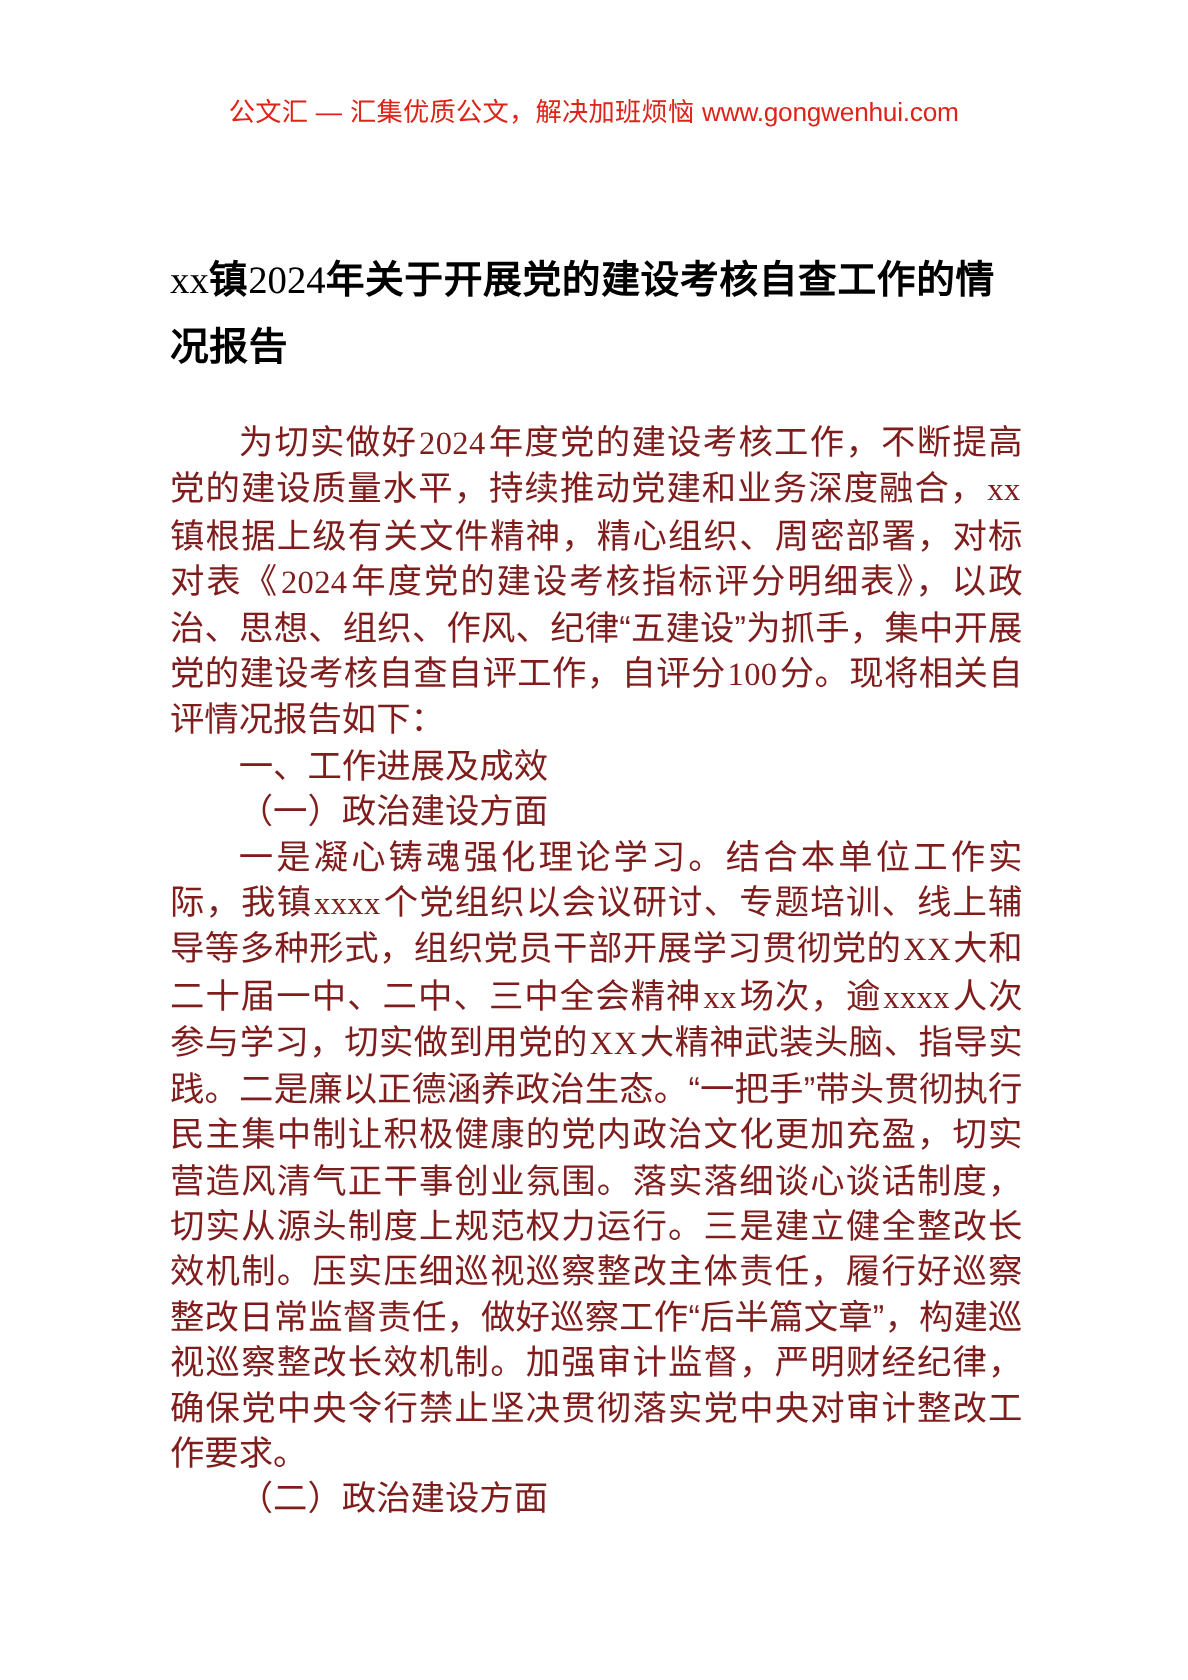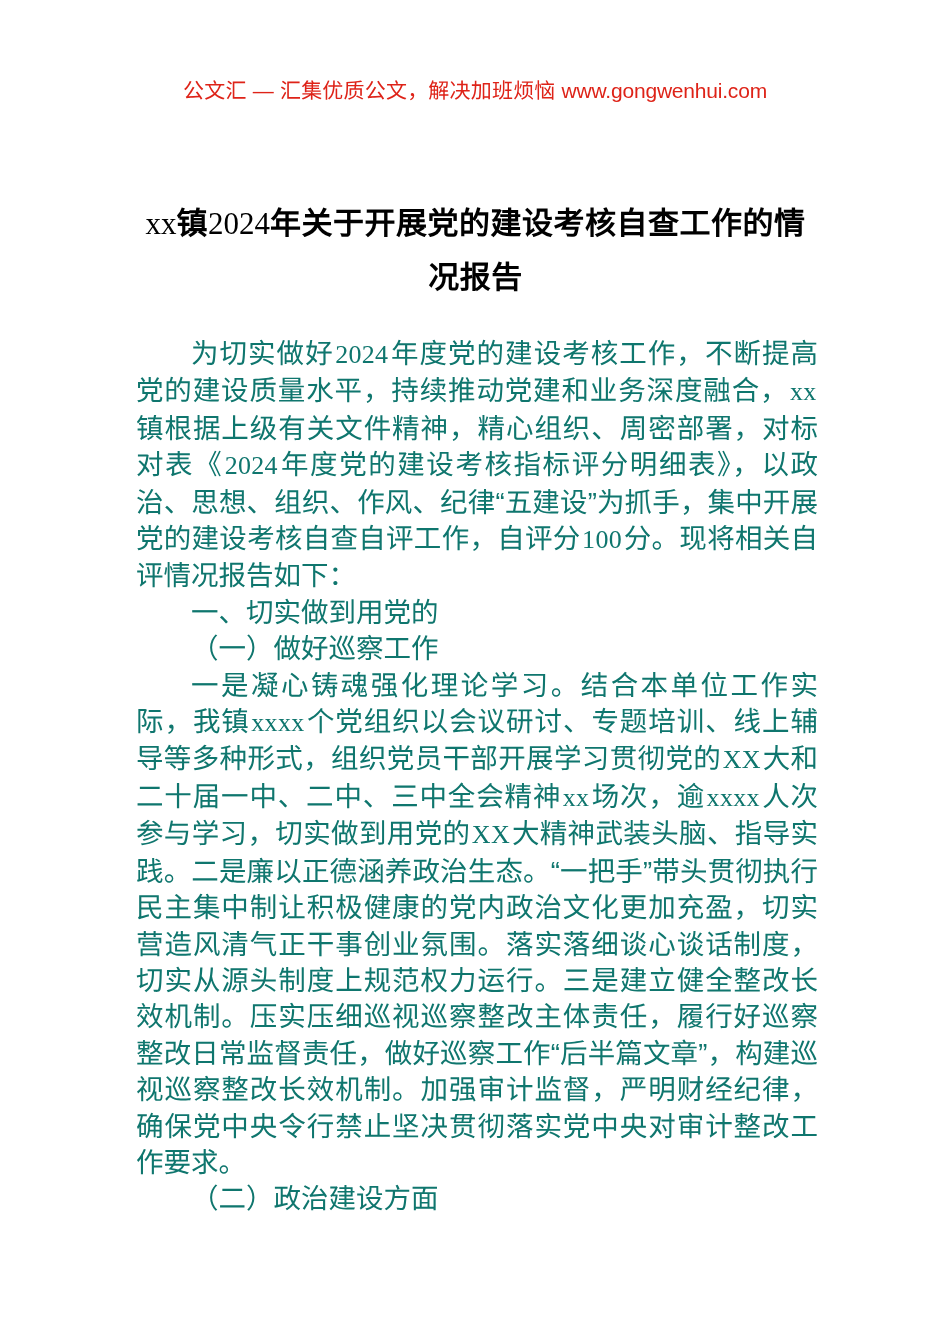--- a/index.html
+++ b/index.html
@@ -44,21 +44,20 @@
     font-family: "Liberation Sans", "DejaVu Sans", sans-serif;
     letter-spacing: -0.2px;
   }
 
   
   .doc-title {
     position: absolute;
     top: 176px;
     left: 136px;
     width: 679px;
-    text-align: center;
     font-family: "Liberation Sans", "DejaVu Sans", sans-serif;
     font-size: 31px;
     font-weight: 600;
     line-height: 54px;
     letter-spacing: 0.5px;
     color: #000000;
   }
   .doc-title .lat {
     font-family: "Liberation Serif", "DejaVu Serif", serif;
     font-weight: 500;
@@ -74,21 +73,21 @@
   }
   .para {
     margin: 0;
     font-family: "Liberation Sans", "DejaVu Sans", sans-serif;
     font-size: 27.5px;
     line-height: 36.4px;
     text-align: justify;
     text-align-last: left;
     text-justify: inter-ideograph;
     letter-spacing: 0px;
-    color: #0f766e;
+    color: #7f1d1d;
     word-break: break-all;
   }
   .para.indent {
     text-indent: 2em;
   }
   .para .lat {
     font-family: "Liberation Serif", "DejaVu Serif", serif;
     font-size: 26px;
     letter-spacing: 0.3px;
     padding: 0 1.5px;
@@ -101,19 +100,19 @@
 <div class="page">
 
   <div class="watermark">
     <span>公文汇</span><span>&nbsp;</span><span>—</span><span>&nbsp;</span><span>汇集优质公文，解决加班烦恼</span><span>&nbsp;</span><span class="wm-url">www.gongwenhui.com</span>
   </div>
 
   <h1 class="doc-title"><span class="lat">xx</span><span>镇</span><span class="lat">2024</span><span>年关于开展党的建设考核自查工作的情况报告</span></h1>
 
   <div class="doc-body">
       <p class="para indent"><span>为切实做好</span><span class="lat nbr">2024</span><span>年度党的建设考核工作，不断提高党的建设质量水平，持续推动党建和业务深度融合，</span><span class="lat nbr">xx</span><span>镇根据上级有关文件精神，精心组织、周密部署，对标对表《</span><span class="lat nbr">2024</span><span>年度党的建设考核指标评分明细表》，以政治、思想、组织、作风、纪律“五建设”为抓手，集中开展党的建设考核自查自评工作，自评分</span><span class="lat nbr">100</span><span>分。现将相关自评情况报告如下：</span></p>
-      <p class="para indent"><span>一、切实做到用党的</span></p>
-      <p class="para indent"><span>（一）做好巡察工作</span></p>
+      <p class="para indent"><span>一、工作进展及成效</span></p>
+      <p class="para indent"><span>（一）政治建设方面</span></p>
       <p class="para indent"><span>一是凝心铸魂强化理论学习。结合本单位工作实际，我镇</span><span class="lat nbr">xxxx</span><span>个党组织以会议研讨、专题培训、线上辅导等多种形式，组织党员干部开展学习贯彻党的</span><span class="lat nbr">XX</span><span>大和二十届一中、二中、三中全会精神</span><span class="lat nbr">xx</span><span>场次，逾</span><span class="lat nbr">xxxx</span><span>人次参与学习，切实做到用党的</span><span class="lat nbr">XX</span><span>大精神武装头脑、指导实践。二是廉以正德涵养政治生态。“一把手”带头贯彻执行民主集中制让积极健康的党内政治文化更加充盈，切实营造风清气正干事创业氛围。落实落细谈心谈话制度，切实从源头制度上规范权力运行。三是建立健全整改长效机制。压实压细巡视巡察整改主体责任，履行好巡察整改日常监督责任，做好巡察工作“后半篇文章”，构建巡视巡察整改长效机制。加强审计监督，严明财经纪律，确保党中央令行禁止坚决贯彻落实党中央对审计整改工作要求。</span></p>
       <p class="para indent"><span>（二）政治建设方面</span></p>
     </div>
 
 </div>
 
 </body></html>

